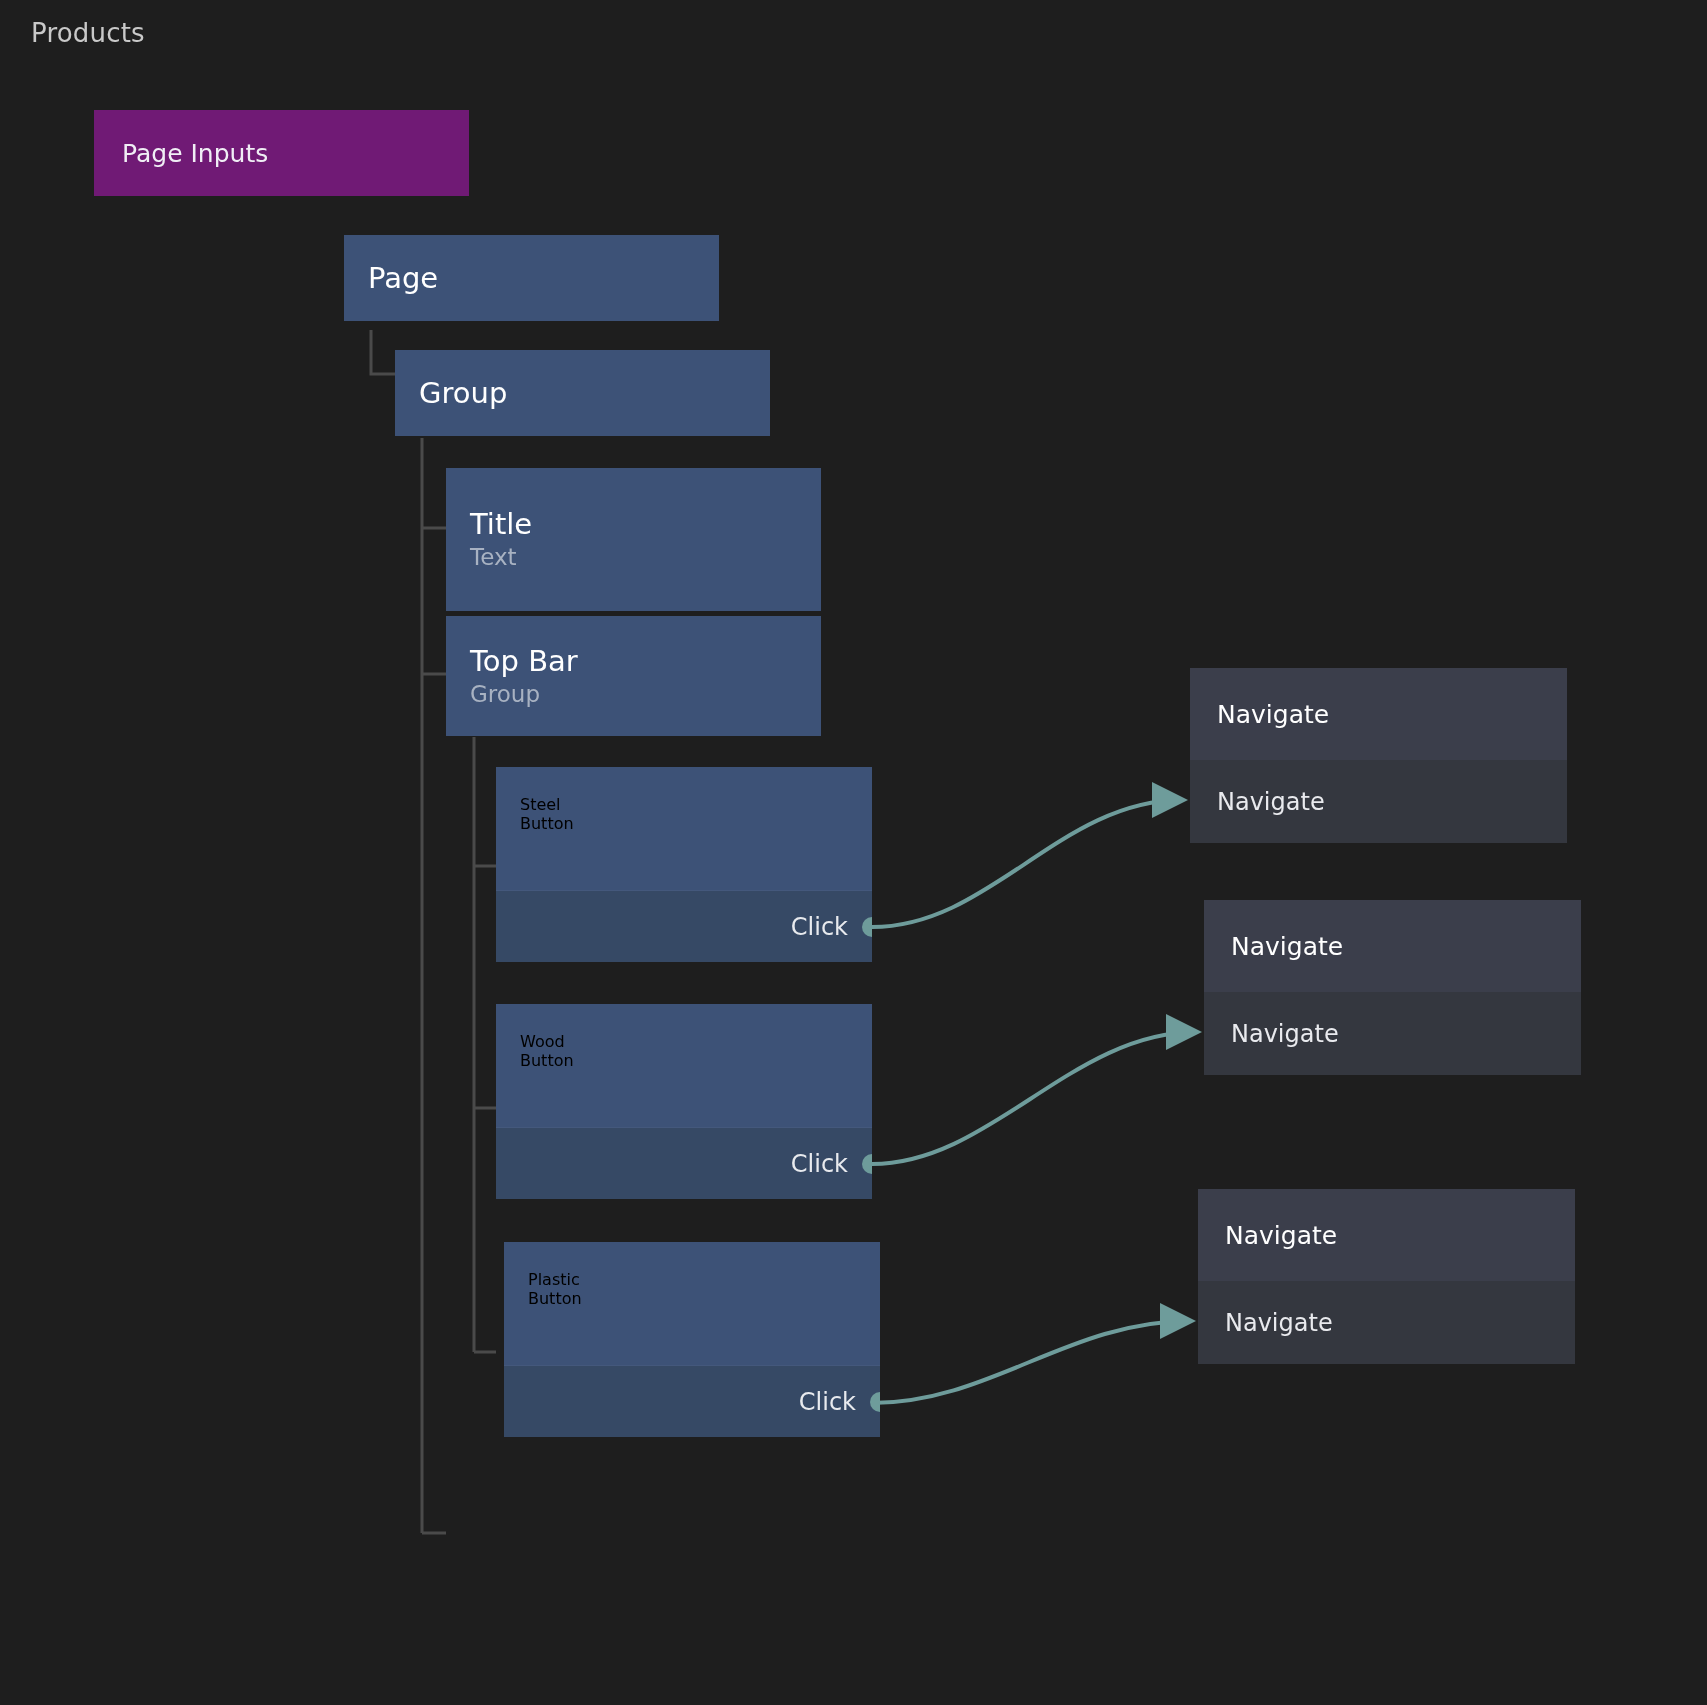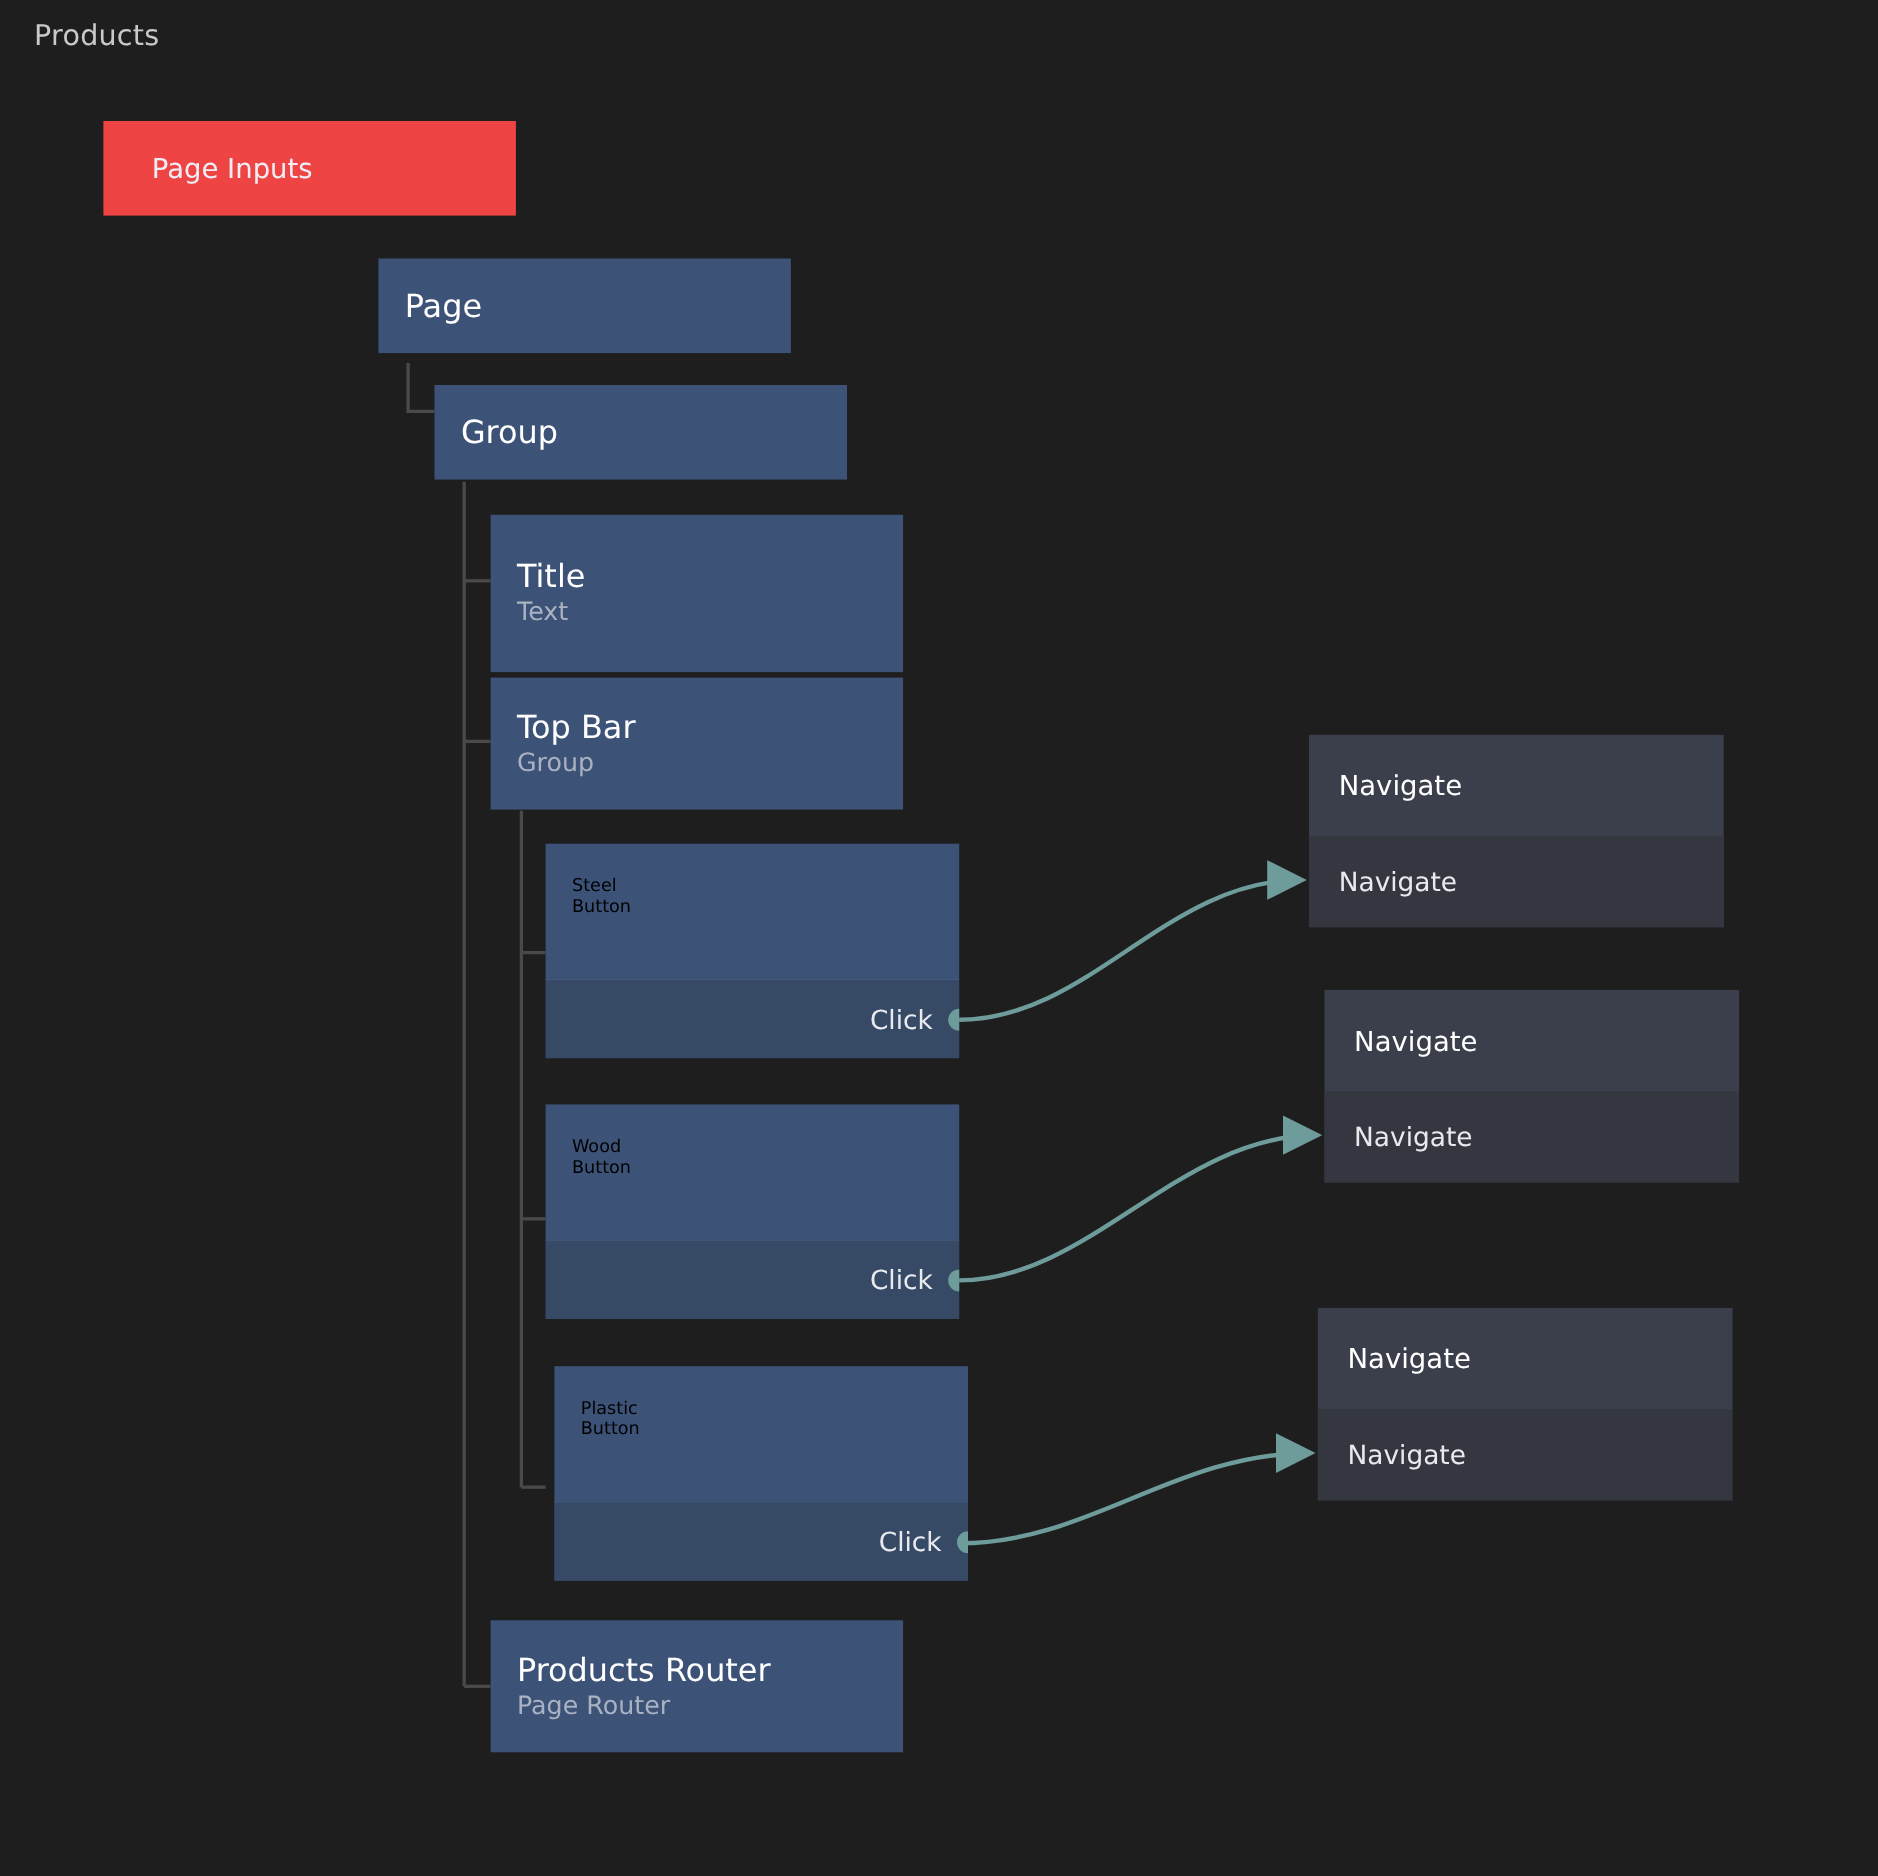--- a/index.html
+++ b/index.html
@@ -45,24 +45,24 @@
 
   
   .node {
     position: absolute;
     box-sizing: border-box;
     overflow: hidden;
   }
 
   
   .node-inputs {
-    background: #ef4444;
-    display: flex;
-    align-items: center;
-    padding-left: 44px;
+    background: #701a75;
+    display: flex;
+    align-items: center;
+    padding-left: 28px;
   }
   .node-inputs .n-title {
     font-size: 25px;
     color: #f0eef5;
   }
 
   
   .node-comp {
     background: #3d5277;
   }
@@ -258,26 +258,20 @@
       <span class="n-sub">Button</span>
     </div>
     <div class="n-events">
       <div class="event-row">
         <span class="ev-label">Click</span>
         <span class="port-dot"></span>
       </div>
     </div>
   </div>
 
-  <div class="node node-comp" style="left:446px; top:1473px; width:375px; height:120px;">
-    <div class="n-head">
-      <span class="n-title">Products Router</span>
-      <span class="n-sub">Page Router</span>
-    </div>
-  </div>
 
   <div class="node node-act" style="left:1190px; top:668px; width:377px; height:175px;">
     <div class="a-head">
       <span class="a-title">Navigate</span>
     </div>
     <div class="a-body">
       <span class="a-row">Navigate</span>
     </div>
   </div>
 

